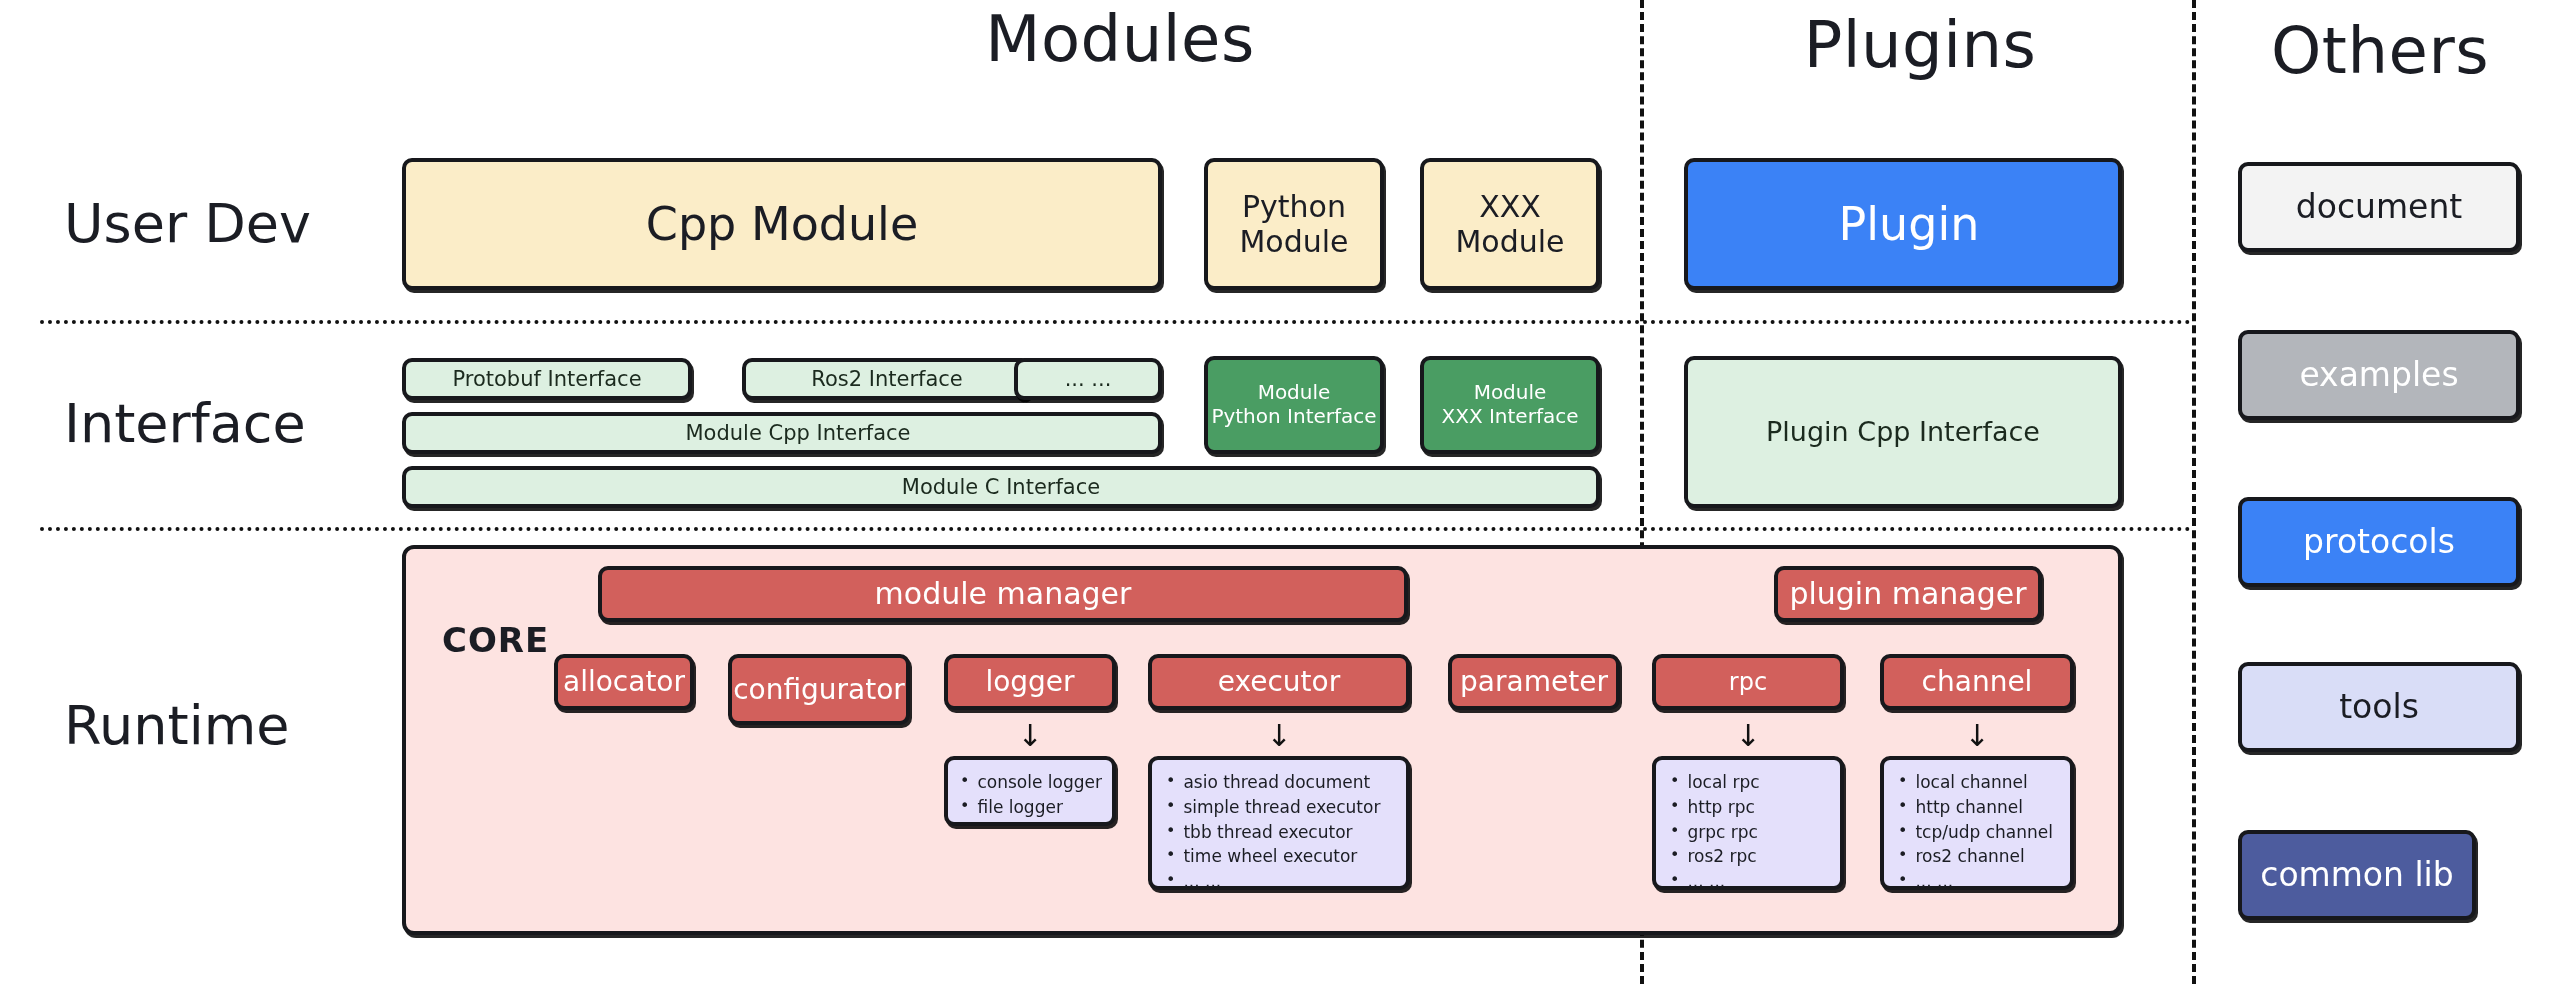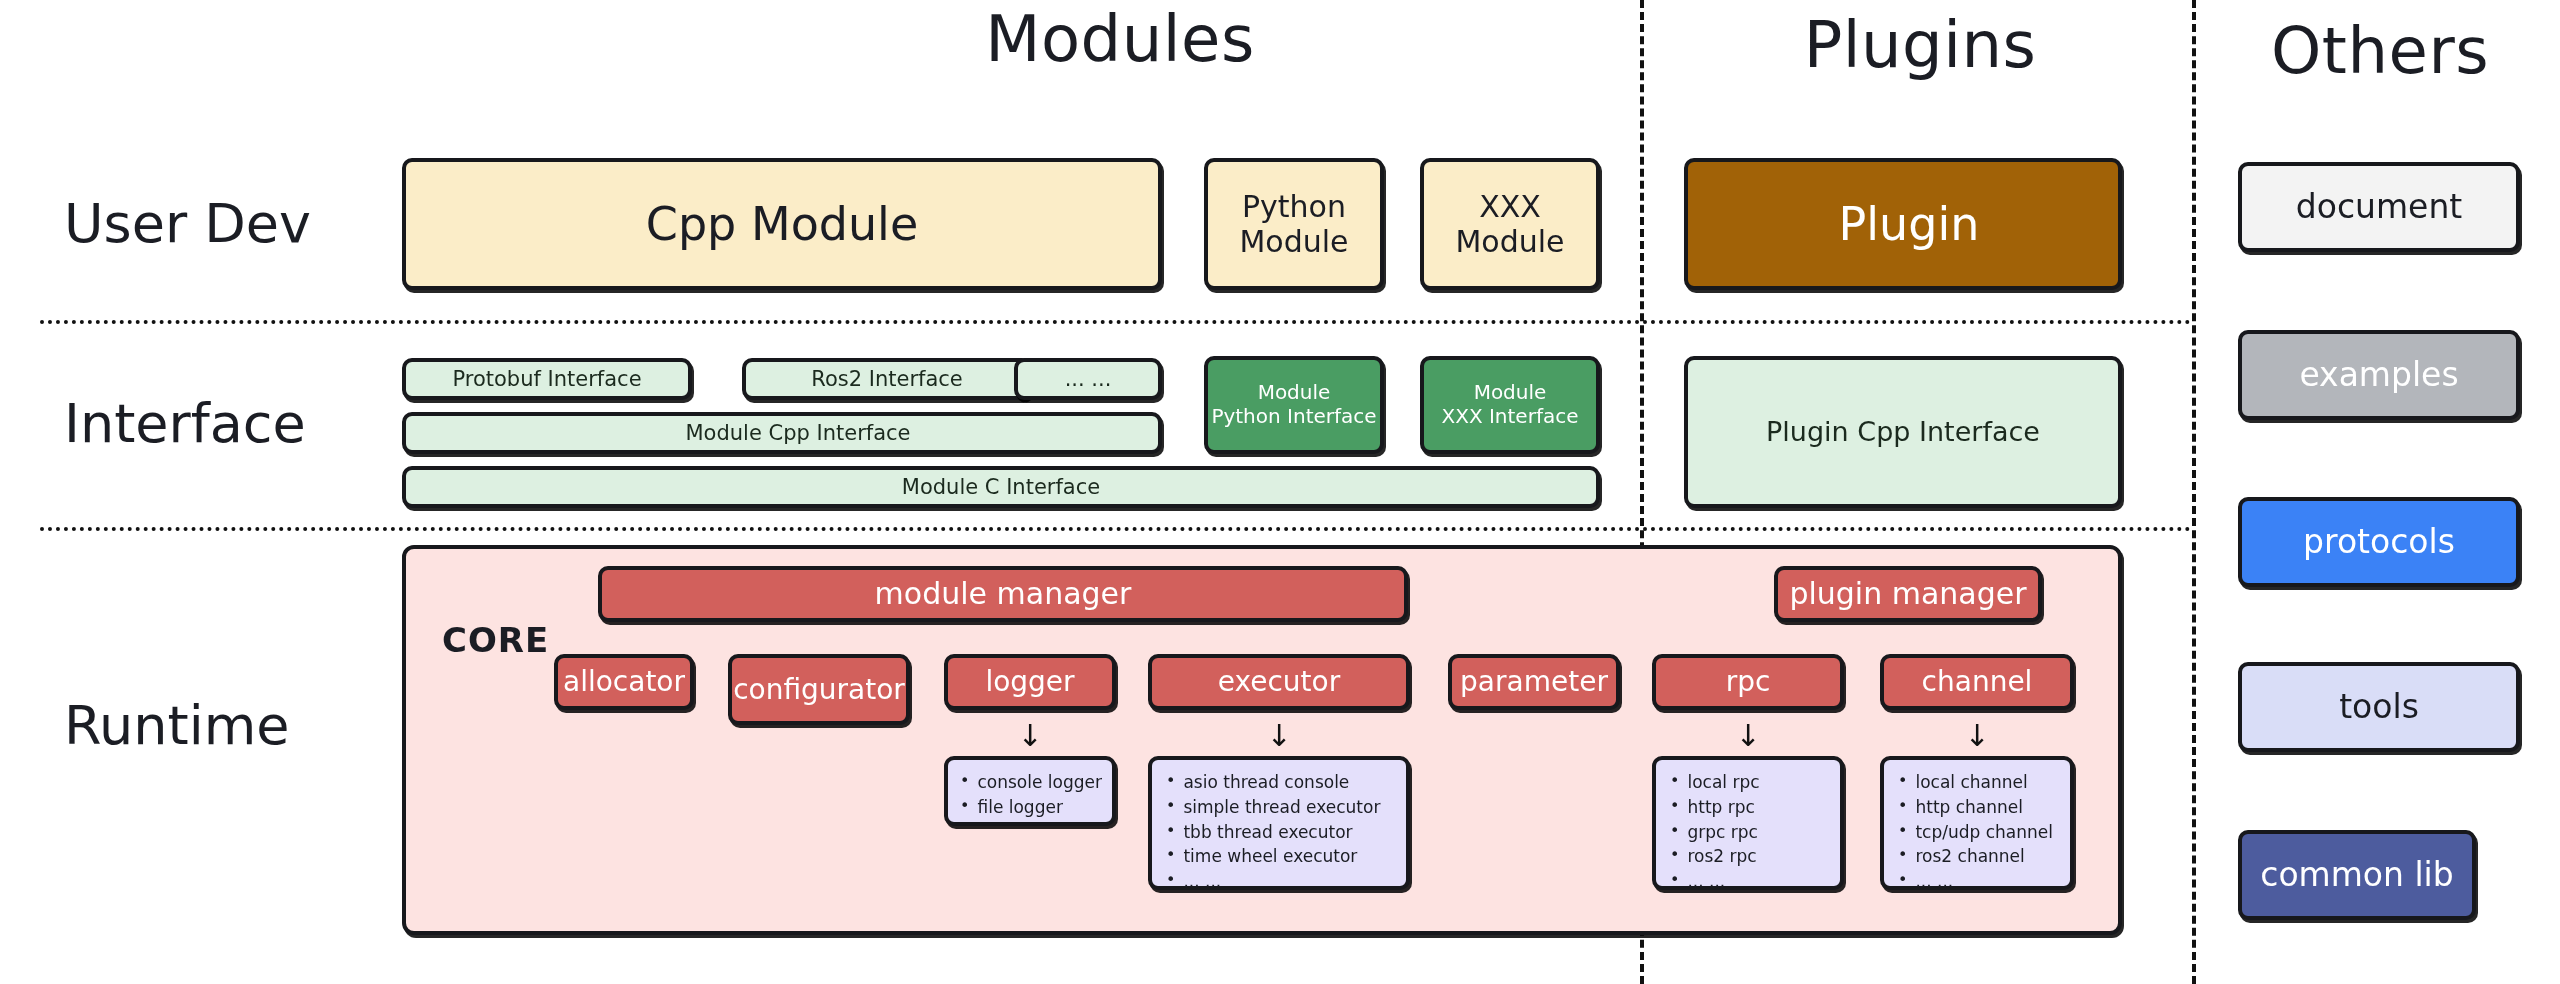--- a/index.html
+++ b/index.html
@@ -16,21 +16,21 @@
   
   .vdiv{border-left:4px dashed #111;}
   .hdiv{border-top:4px dotted #111;}
 
   
   .box{border:4px solid #17181c;border-radius:10px;display:flex;
        align-items:center;justify-content:center;text-align:center;
        box-shadow:2px 3px 0 rgba(0,0,0,.85);line-height:1.18;}
 
   .yellow   {background:#fbedc8;color:#1b1d24;}
-  .gold     {background:#a16207;color:#ffffff;padding-left:12px;}
+  .gold     {background:#3b82f6;color:#ffffff;padding-left:12px;}
   .lgreen   {background:#ddf0e1;color:#1b2a1e;}
   .dgreen   {background:#4a9d63;color:#ffffff;}
   .red      {background:#d2605c;color:#ffffff;}
   .lav      {background:#e4e0fb;color:#1b1d24;}
   .core     {background:#fde3e1;border:4px solid #17181c;border-radius:12px;
              box-shadow:2px 3px 0 rgba(0,0,0,.85);}
   .gray-l   {background:#f3f3f3;color:#1b1d24;}
   .gray-m   {background:#b3b6bb;color:#ffffff;}
   .gray-d   {background:#3b82f6;color:#ffffff;}
   .periw    {background:#d9ddf7;color:#1b1d24;}
@@ -138,21 +138,21 @@
 </div>
 <div class="abs box red" style="left:944px;top:654px;width:172px;height:56px;font-size:28px;">
   <span>logger</span>
 </div>
 <div class="abs box red" style="left:1148px;top:654px;width:262px;height:56px;font-size:28px;">
   <span>executor</span>
 </div>
 <div class="abs box red" style="left:1448px;top:654px;width:172px;height:56px;font-size:28px;">
   <span>parameter</span>
 </div>
-<div class="abs box red" style="left:1652px;top:654px;width:192px;height:56px;font-size:28px;">
+<div class="abs box red" style="left:1652px;top:654px;width:192px;height:56px;font-size:24px;">
   <span>rpc</span>
 </div>
 <div class="abs box red" style="left:1880px;top:654px;width:194px;height:56px;font-size:28px;">
   <span>channel</span>
 </div>
 
 <div class="abs arrow" style="left:1000px;top:714px;width:60px;height:44px;">
   <span>↓</span>
 </div>
 <div class="abs arrow" style="left:1249px;top:714px;width:60px;height:44px;">
@@ -174,21 +174,21 @@
       <div class="bi">
         <span class="dot">•</span>
         <span>file logger</span>
       </div>
     </div>
 </div>
 <div class="abs box lav" style="left:1148px;top:756px;width:262px;height:134px;align-items:flex-start;">
   <div class="blist" id="list-executor">
       <div class="bi">
         <span class="dot">•</span>
-        <span>asio thread console</span>
+        <span>asio thread document</span>
       </div>
       <div class="bi">
         <span class="dot">•</span>
         <span>simple thread executor</span>
       </div>
       <div class="bi">
         <span class="dot">•</span>
         <span>tbb thread executor</span>
       </div>
       <div class="bi">

